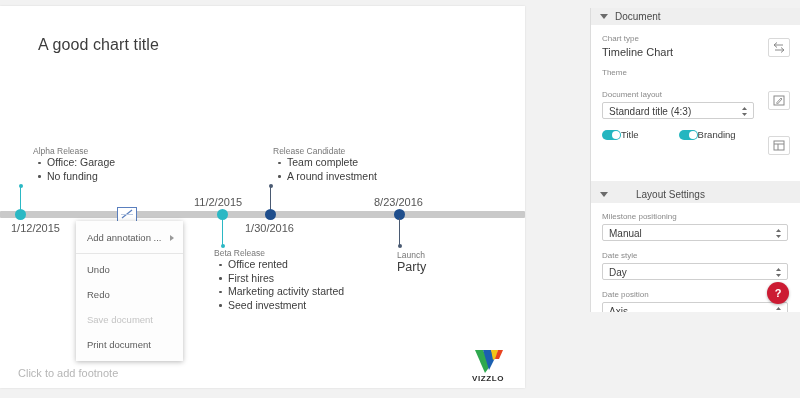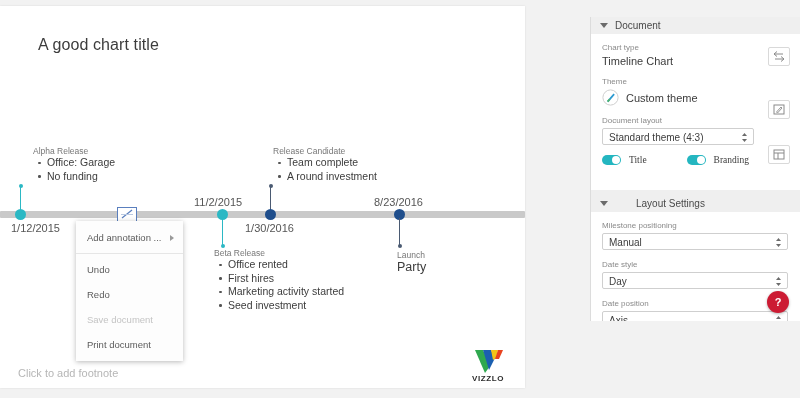--- a/index.html
+++ b/index.html
@@ -96,21 +96,21 @@
   .ctxmenu .item.disabled{color:#c4c4c4;}
   .ctxmenu .sep{height:1px;background:#e6e6e6;margin:3px 0;}
   .ctxmenu .arrow{
     position:absolute;right:9px;top:50%;margin-top:-3px;
     width:0;height:0;border-left:4px solid #9a9a9a;
     border-top:3px solid transparent;border-bottom:3px solid transparent;
   }
 
   
   .sidebar{
-    position:absolute;left:590px;top:17px;width:210px;height:304px;
+    position:absolute;left:590px;top:8px;width:210px;height:304px;
     background:#efefef;border-left:1px solid #dcdcdc;box-sizing:border-box;
     overflow:hidden;
   }
   .sec-head{
     display:flex;align-items:center;gap:7px;
     height:17px;padding:0 0 0 9px;font-size:10px;color:#4a4a4a;
   }
   .caret{width:0;height:0;}
   .caret.down{border-left:4px solid transparent;border-right:4px solid transparent;border-top:5px solid #6b6b6b;}
   .caret.right{border-top:4px solid transparent;border-bottom:4px solid transparent;border-left:5px solid #6b6b6b;}
@@ -125,21 +125,21 @@
   }
   .select .spin{
     position:absolute;right:5px;top:3px;width:7px;height:11px;
   }
   .iconbtn{
     position:absolute;right:10px;width:22px;height:19px;
     border:1px solid #d9d9d9;border-radius:2px;background:#fff;
     box-sizing:border-box;
   }
   .toggles{display:flex;align-items:center;margin-top:10px;}
-  .tgwrap{display:flex;align-items:center;gap:8px;font-family:Liberation Serif, serif;}
+  .tgwrap{display:flex;align-items:center;gap:0;}
   .tgwrap.second{margin-left:40px;}
   .tg{
     width:19px;height:10px;border-radius:6px;position:relative;
   }
   .tg .knob{
     position:absolute;width:8px;height:8px;border-radius:50%;background:#fff;
     top:1px;right:1px;
   }
   .tg-label{font-size:9.5px;color:#3c3c3c;}
 
@@ -260,40 +260,32 @@
       <div class="iconbtn" style="top:13px;">
         <svg width="20" height="17" viewBox="0 0 20 17">
           <path d="M5 6 H14 M5 6 L8 3.5 M5 6 L8 8.5" stroke="#8a8a8a" stroke-width="1" fill="none"></path>
           <path d="M15 11 H6 M15 11 L12 8.5 M15 11 L12 13.5" stroke="#8a8a8a" stroke-width="1" fill="none"></path>
         </svg>
       </div>
 
       <div class="gap"></div>
 
       <div class="field-label">Theme</div>
-      <div style="display:flex;align-items:center;gap:7px;margin-top:2px;">
-        <svg width="17" height="17" viewBox="0 0 17 17">
-          <circle cx="8.5" cy="8.5" r="7.6" fill="#fff" stroke="#cfcfcf" stroke-width="1"></circle>
-          <path d="M5 12 L11.5 4.5 L12.8 5.8 L6.3 13.2 Z" fill="#2c9ad1"></path>
-          <path d="M5 12 L7.2 9.5 L8.4 10.8 L6.3 13.2 Z" fill="#4fb36a"></path>
-        </svg>
-        <span class="field-value">Custom theme</span>
-      </div>
       <div class="iconbtn" style="top:66px;">
         <svg width="20" height="17" viewBox="0 0 20 17">
           <rect x="5" y="4" width="10" height="9" fill="none" stroke="#8a8a8a" stroke-width="1"></rect>
           <path d="M7.5 11 L12 6 L13 7 L8.5 12 Z" fill="none" stroke="#8a8a8a" stroke-width="0.9"></path>
         </svg>
       </div>
 
       <div class="gap"></div>
 
       <div class="field-label">Document layout</div>
       <div class="select" style="width:152px;">
-        <span>Standard theme (4:3)</span>
+        <span>Standard title (4:3)</span>
         <svg class="spin" viewBox="0 0 7 11">
           <polygon points="3.5,1 6,4 1,4" fill="#6b6b6b"></polygon>
           <polygon points="3.5,10 6,7 1,7" fill="#6b6b6b"></polygon>
         </svg>
       </div>
       <div class="iconbtn" style="top:111px;">
         <svg width="20" height="17" viewBox="0 0 20 17">
           <rect x="5" y="4" width="10" height="9" fill="none" stroke="#8a8a8a" stroke-width="1"></rect>
           <line x1="5" y1="7" x2="15" y2="7" stroke="#8a8a8a" stroke-width="1"></line>
           <line x1="9" y1="7" x2="9" y2="13" stroke="#8a8a8a" stroke-width="1"></line>

